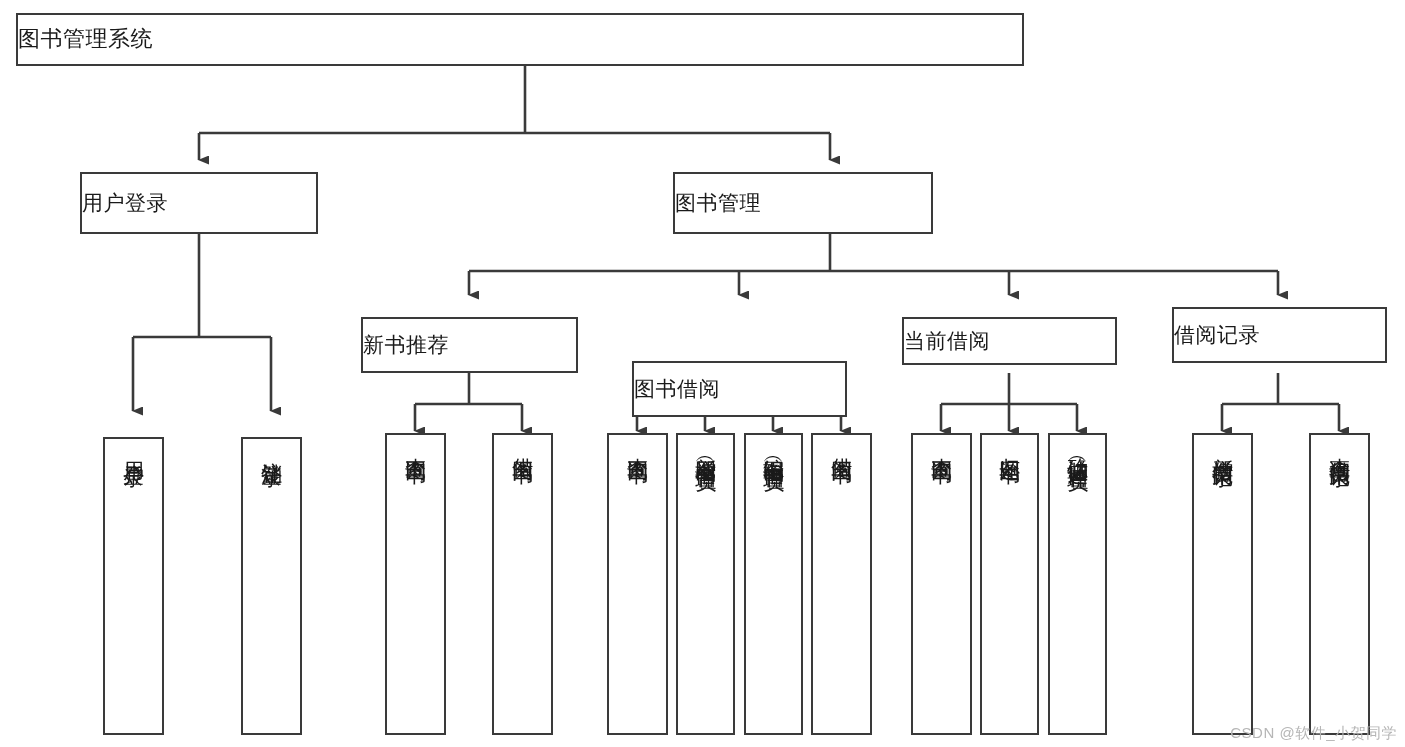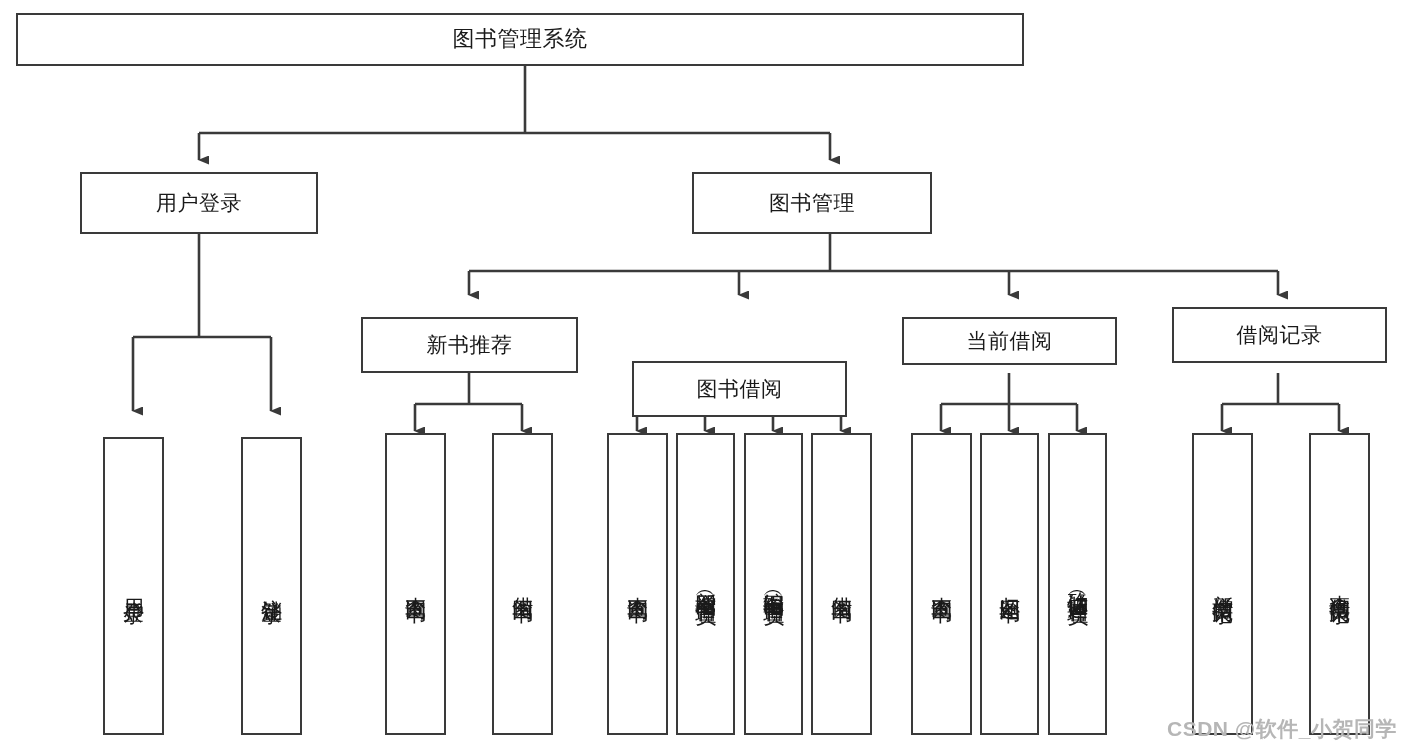--- a/index.html
+++ b/index.html
@@ -26,21 +26,21 @@
     height: 747px;
     pointer-events: none;
   }
   .node {
     position: absolute;
     box-sizing: border-box;
     background: #ffffff;
     border: 2.5px solid #3a3a3a;
     display: flex;
     align-items: center;
-    justify-content: center;
+    justify-content: flex-start;
     color: #1a1a1a;
     z-index: 3;
   }
   .node.horiz {
     font-size: 21px;
     letter-spacing: 0.5px;
     line-height: 1.2;
   }
   .node.vert {
     writing-mode: vertical-rl;
@@ -62,27 +62,26 @@
     text-align: center;
     white-space: nowrap;
   }
   .node.root {
     font-size: 22px;
   }
   #watermark {
     position: absolute;
     right: 8px;
     bottom: 4px;
-    font-size: 21px;
+    font-size: 15px;
     color: #b6b6b6;
     letter-spacing: 0.5px;
     z-index: 6;
     white-space: nowrap;
     font-family: "Liberation Sans", "DejaVu Sans", sans-serif;
-    font-weight: bold;
   }
 </style>
 </head>
 <body>
 
 <div id="diagram-canvas">
 
   <svg id="edge-layer" viewBox="0 0 1405 747" width="1405" height="747" xmlns="http://www.w3.org/2000/svg">
     <defs>
       <marker id="arrowhead" markerWidth="9" markerHeight="11" refX="4.5" refY="10" orient="auto" markerUnits="userSpaceOnUse">
@@ -136,21 +135,21 @@
     </g>
   </svg>
 
   <div class="node horiz root" style="left:16px; top:13px; width:1008px; height:53px;">
     <span class="node-label">图书管理系统</span>
   </div>
 
   <div class="node horiz" style="left:80px; top:172px; width:238px; height:62px;">
     <span class="node-label">用户登录</span>
   </div>
-  <div class="node horiz" style="left:692px; top:172px; width:240px; height:62px;">
+  <div class="node horiz" style="left:673px; top:172px; width:260px; height:62px;">
     <span class="node-label">图书管理</span>
   </div>
 
   <div class="node horiz" style="left:361px; top:317px; width:217px; height:56px;">
     <span class="node-label">新书推荐</span>
   </div>
   <div class="node horiz" style="left:632px; top:317px; width:215px; height:56px;margin-top:44px;">
     <span class="node-label">图书借阅</span>
   </div>
   <div class="node horiz" style="left:902px; top:317px; width:215px; height:48px;">

